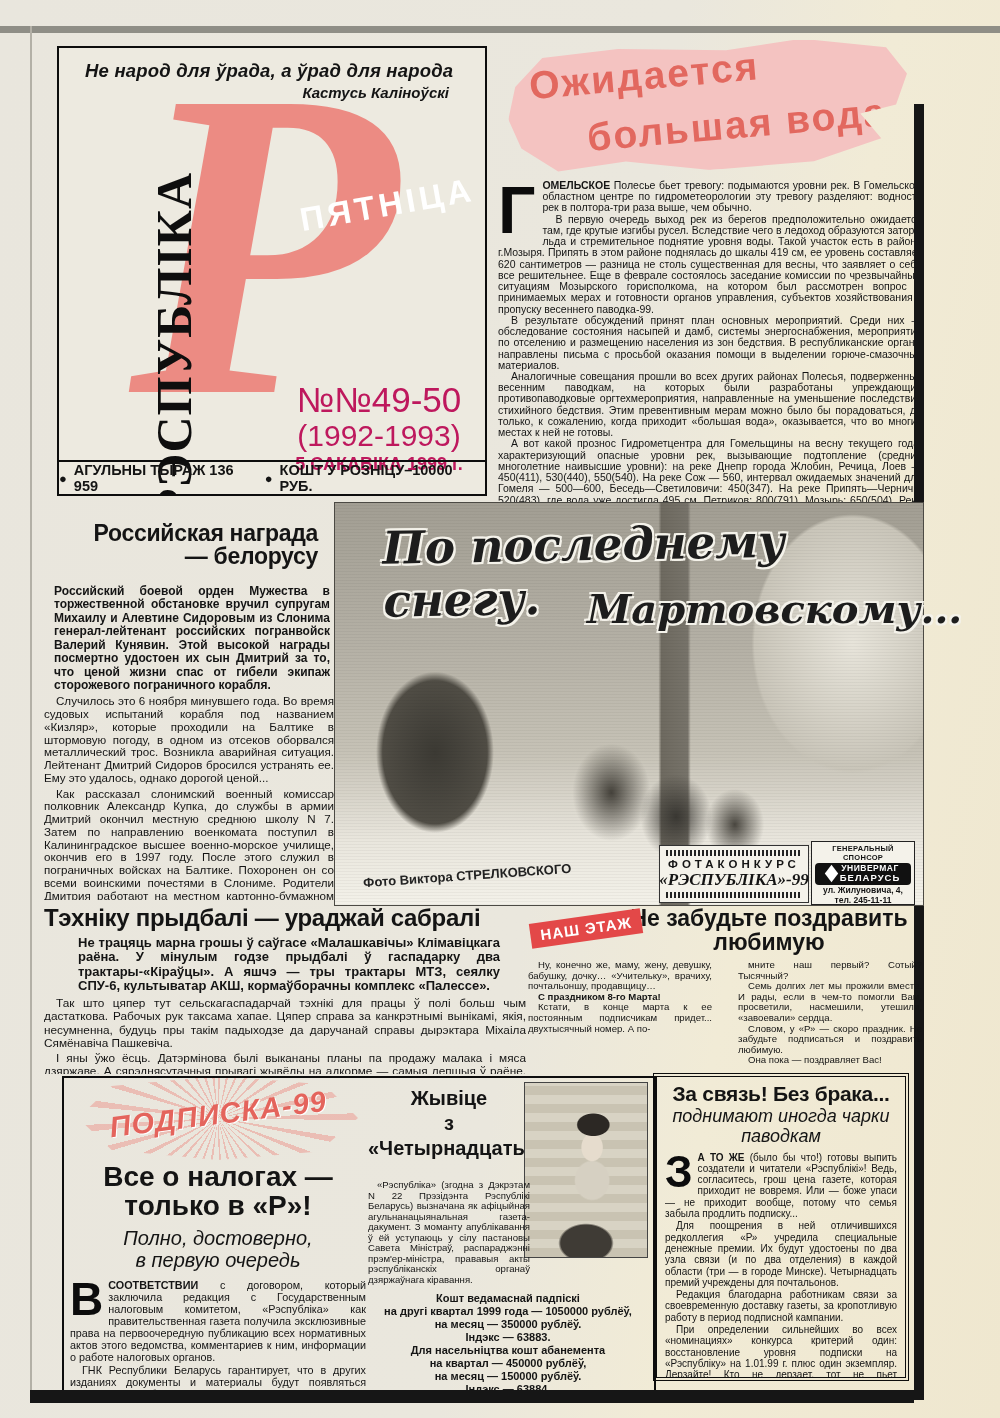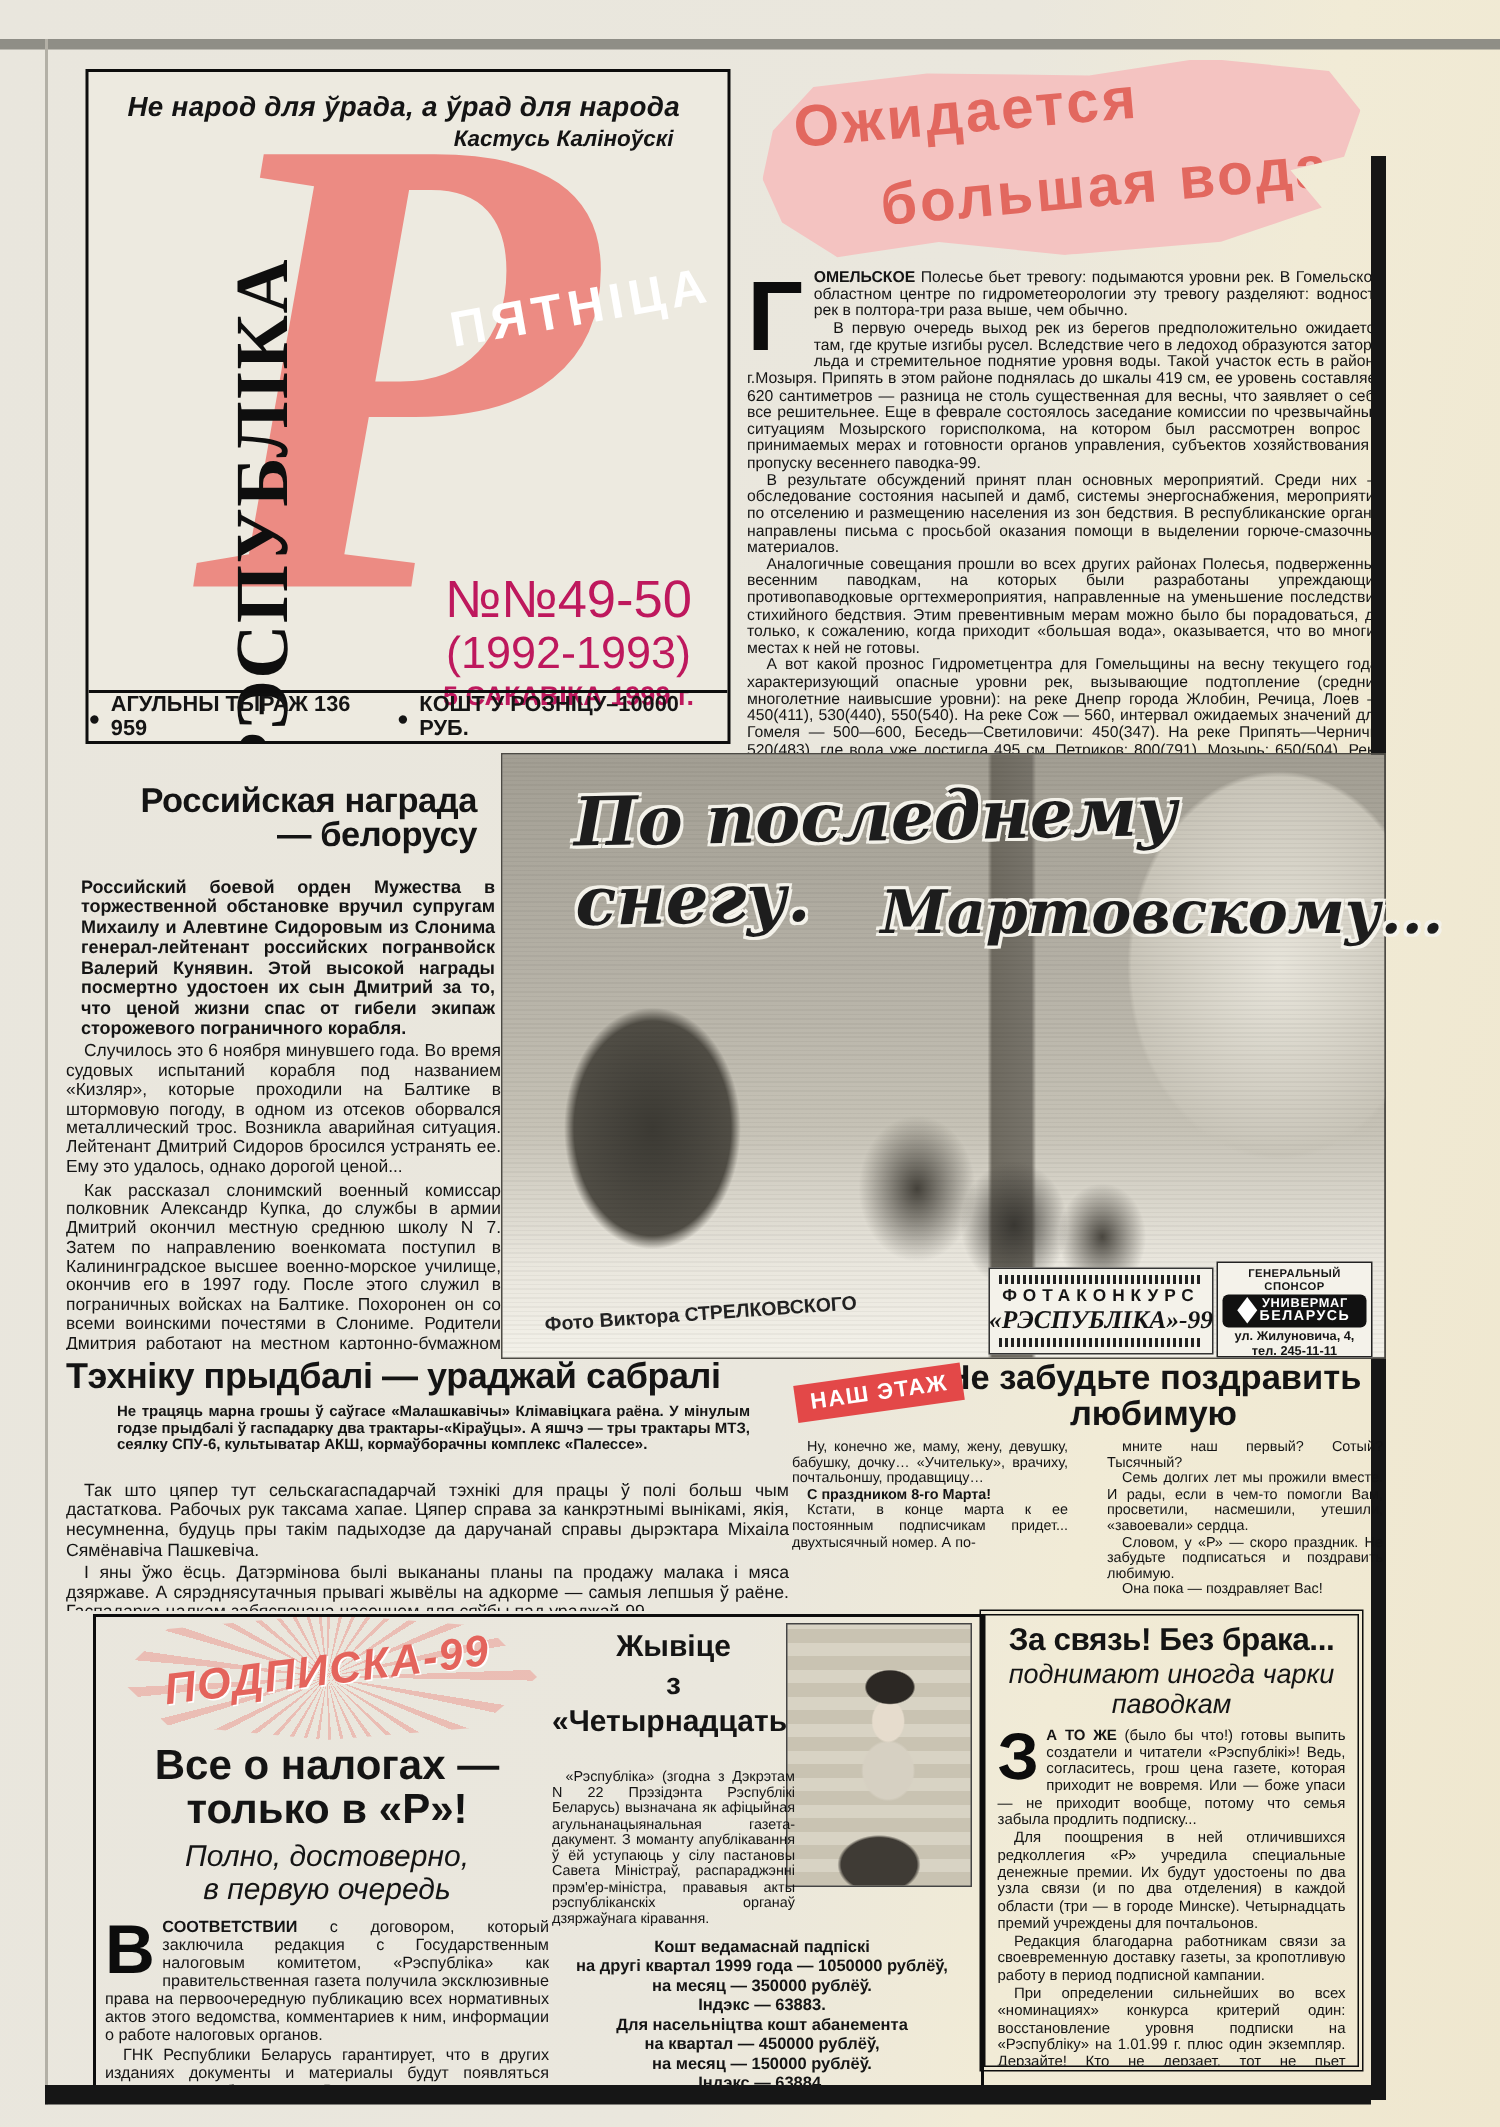--- a/index.html
+++ b/index.html
@@ -89,21 +89,21 @@
     display:flex;align-items:center;gap:3px;justify-content:center;}
   .sp-diamond{width:11px;height:11px;background:#fff;transform:rotate(45deg) skew(8deg,8deg);flex:0 0 auto;}
   .sp-names{line-height:1.05;}
   .sp-n1{font-size:8.5px;font-weight:bold;letter-spacing:.5px;}
   .sp-n2{font-size:9.5px;font-weight:bold;letter-spacing:1px;}
   .sp-addr,.sp-phone{font-size:8.5px;font-weight:bold;line-height:1.15;}
 
   
   .tech{position:absolute;left:44px;top:906px;width:482px;height:168px;overflow:hidden;}
   .tech h2{margin:0;font-size:24px;letter-spacing:-.3px;text-align:left;line-height:1;}
-  .tech .lead{margin:6px 26px 18px 34px;font-weight:bold;font-size:10px;line-height:1.1;text-align:justify;}
+  .tech .lead{margin:6px 26px 4px 34px;font-weight:bold;font-size:13px;line-height:1.1;text-align:justify;}
   .tech p.body-p{margin:2px 0 0 0;font-size:11.8px;line-height:1.12;text-align:justify;text-indent:12px;}
 
   
   .badge{position:absolute;left:530px;top:916px;transform:rotate(-8deg);background:#e34848;color:#fff;
     font-weight:bold;font-size:15px;padding:4px 10px;letter-spacing:1px;z-index:5;}
   .greet{position:absolute;left:528px;top:906px;width:394px;height:170px;overflow:hidden;}
   .greet h2{margin:0 0 0 88px;width:306px;text-align:center;font-size:23px;line-height:1.05;}
   .greet .cols{display:flex;gap:26px;margin-top:6px;}
   .greet .col{width:192px;font-size:9.6px;line-height:1.1;text-align:justify;}
   .greet .col p{margin:0;text-indent:10px;}

